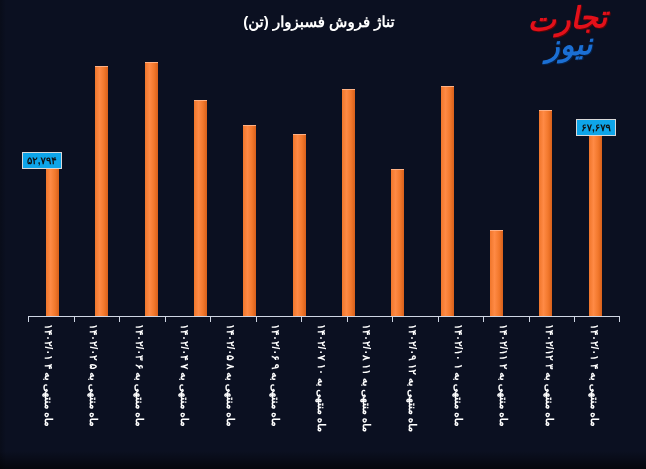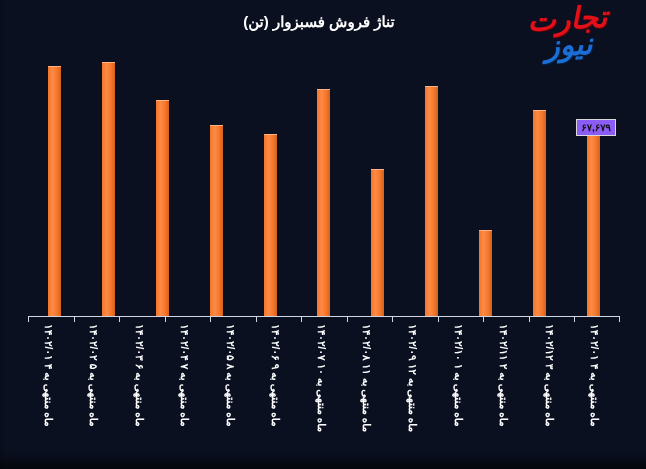--- a/index.html
+++ b/index.html
@@ -106,21 +106,21 @@
     width: 13px;
     background: linear-gradient(to right,
                 #f0762b 0%,
                 #ff8a45 35%,
                 #f2782c 70%,
                 #d8601b 100%);
     border-top: 1px solid #ffb184;
   }
   .bar-label {
     position: absolute;
-    background: #8b5cf6;
+    background: #0ea5e9;
     color: #111;
     font-size: 10px;
     font-weight: bold;
     padding: 2px 4px;
     white-space: nowrap;
     direction: rtl;
     border: 1px solid #d8d8d8;
     line-height: 1.1;
   }
 
@@ -204,20 +204,24 @@
   <div id="chart-title">تناژ فروش فسبزوار (تن)</div>
 
   <div id="brand-logo">
     <span class="logo-line1">تجارت</span>
     <span class="logo-line2">نیوز</span>
   </div>
 
   <div id="plot-area">
     <div id="bars">
         <div class="bar-slot">
+          <div class="bar-label" style="bottom: calc(56% - 2px); left: -6px;">۵۲,۷۹۴</div>
+          <div class="bar" title="ماه منتهی به ۴ ۱۴۰۲/۰۱: 52794" style="height: 56%;"></div>
+        </div>
+        <div class="bar-slot">
           <div class="bar" title="ماه منتهی به ۵ ۱۴۰۲/۰۲: 93500" style="height: 93.5%;"></div>
         </div>
         <div class="bar-slot">
           <div class="bar" title="ماه منتهی به ۶ ۱۴۰۲/۰۳: 95500" style="height: 95%;"></div>
         </div>
         <div class="bar-slot">
           <div class="bar" title="ماه منتهی به ۷ ۱۴۰۲/۰۴: 81500" style="height: 81%;"></div>
         </div>
         <div class="bar-slot">
           <div class="bar" title="ماه منتهی به ۸ ۱۴۰۲/۰۵: 72500" style="height: 71.5%;"></div>

